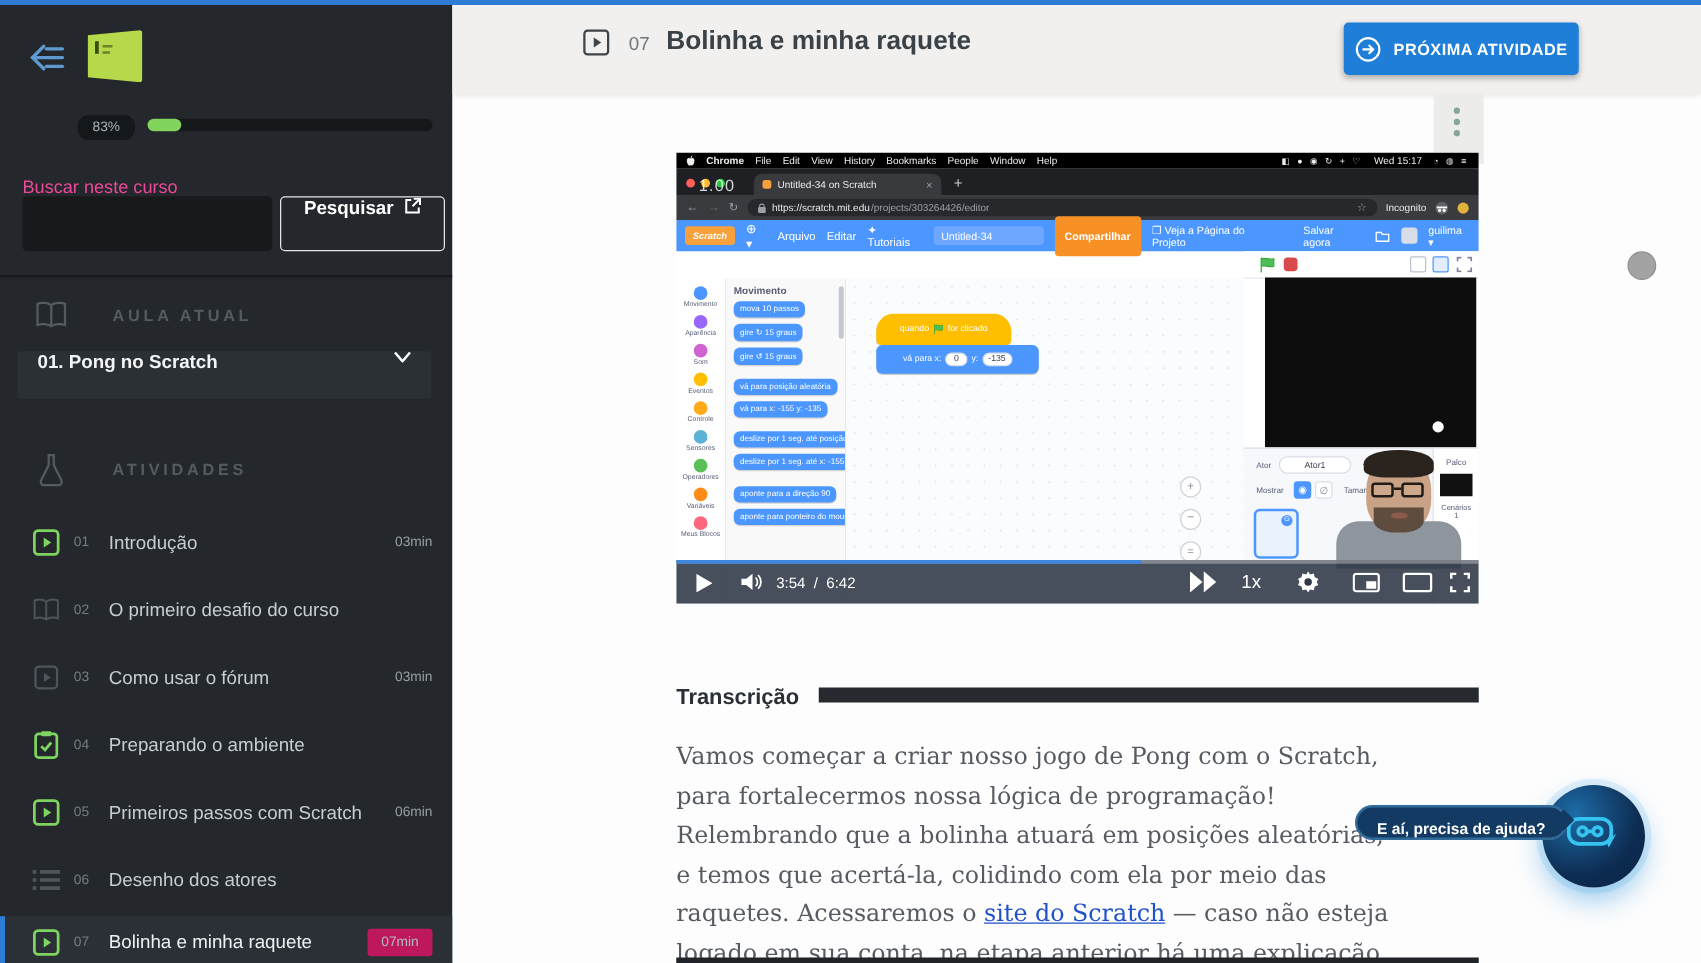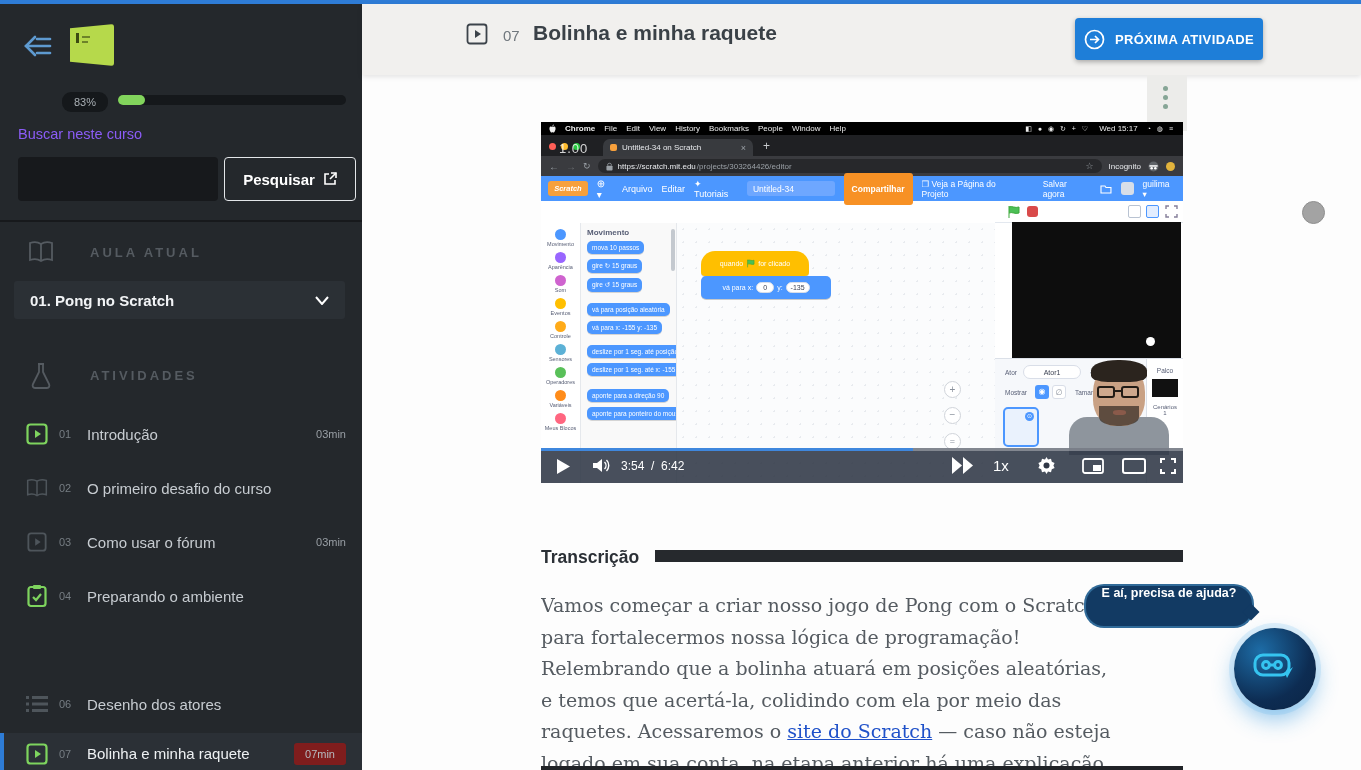--- a/index.html
+++ b/index.html
@@ -8,21 +8,21 @@
 #topbar{position:absolute;left:0;top:0;width:1361px;height:4px;background:#2e7cd6}
 #sidebar{position:absolute;left:0;top:4px;width:362px;height:766px;background:#24282c}
 #main{position:absolute;left:362px;top:4px;width:999px;height:766px;background:#fdfdfd}
 #mainheader{position:absolute;left:0;top:0;width:999px;height:71px;background:#f1f0ee;box-shadow:0 2px 5px rgba(0,0,0,.10)}
 .sb-label{color:#555b61;font-size:13px;font-weight:bold;letter-spacing:3px}
 .act{position:absolute;left:0;width:362px;height:40px;display:flex;align-items:center;padding:0 16px 0 26px;gap:11px}
 .act .num{color:#767d83;font-size:11px;width:17px;flex:none}
 .act .ttl{color:#c7ccd1;font-size:15px;flex:1}
 .act .tm{color:#999fa5;font-size:11px}
 .act.active{background:#2b3036;border-left:4px solid #2e7cd6;padding-left:22px;height:41px}
-.act.active .tm{background:#7f1d1d;color:#b6bbc0;padding:5px 11px;border-radius:3px}
+.act.active .tm{background:#be185d;color:#b6bbc0;padding:5px 11px;border-radius:3px}
 .icbox{width:22px;height:22px;flex:none;display:flex;align-items:center;justify-content:center}
 #video{position:absolute;left:179px;top:118px;width:642px;height:361px;background:#fff;overflow:hidden}
 .vmenu{color:#ececec;font-size:8px}
 .chip{border-radius:3px;display:inline-flex;align-items:center;justify-content:center}
 .blk{background:#4c97ff;border-radius:5px;color:#fff;font-size:6.5px;padding:3px 5px;width:fit-content;white-space:nowrap;box-shadow:0 1px 0 rgba(0,0,0,.15)}
 .catdot{width:11px;height:11px;border-radius:50%;margin:0 auto}
 .catlbl{font-size:5.5px;color:#575e75;text-align:center;margin-top:1px}
 .serif{font-family:"DejaVu Serif","Liberation Serif",serif}
 .pill{background:#fff;border:1px solid #d9dee8;border-radius:8px;font-size:7px;color:#3b4152;display:inline-flex;align-items:center;justify-content:center}
 </style>
@@ -49,23 +49,23 @@
     <div style="position:absolute;left:12px;top:12px;width:8px;height:2px;background:#3c4a12;opacity:.6"></div>
     <div style="position:absolute;left:12px;top:17px;width:6px;height:2px;background:#3c4a12;opacity:.6"></div>
   </div>
 
 
   <div class="abs" style="left:62px;top:88px;background:#15181b;border-radius:9px;padding:4px 12px;color:#a9afb4;font-size:11px">83%</div>
   <div class="abs" style="left:118px;top:91px;width:228px;height:10px;background:#15181b;border-radius:5px">
     <div style="height: 10px; background: rgb(130, 212, 92); border-radius: 5px; width: 12%;"></div>
   </div>
 
-  <div class="abs" style="left:18px;top:122px;font-size:14.5px;color:#8b5cf6">Buscar neste curso</div>
+  <div class="abs" style="left:18px;top:138px;font-size:14.5px;color:#ec4899">Buscar neste curso</div>
   <input class="abs" style="left: 18px; top: 153px; width: 200px; height: 44px; background: rgb(23, 25, 28); border: none; border-radius: 4px; color: rgb(230, 233, 236); font-size: 14px; padding: 0px 10px; outline: none;">
-  <button class="abs" style="left:224px;top:153px;width:132px;height:44px;background:transparent;border:1px solid #e3e6e9;border-radius:4px;color:#fff;font-size:15px;font-weight:bold;display:flex;align-items:center;justify-content:center;gap:8px;cursor:pointer">
+  <button class="abs" style="left:224px;top:153px;width:132px;height:44px;background:transparent;border:1px solid #e3e6e9;border-radius:4px;color:#fff;font-size:15px;font-weight:bold;display:flex;justify-content:center;gap:8px;cursor:pointer">
     <span>Pesquisar</span>
     <svg width="14" height="14" viewBox="0 0 14 14">
         <g stroke="#fff" stroke-width="1.6" fill="none">
           <path d="M6 2 H2 V12 H12 V8"></path>
           <path d="M8 1 H13 V6"></path>
           <line x1="13" y1="1" x2="7" y2="7"></line>
         </g>
       </svg>
   </button>
 
@@ -74,21 +74,21 @@
   <div class="abs" style="left:28px;top:236px">
     <svg width="26" height="24" viewBox="0 0 26 24">
         <g stroke="#555b61" stroke-width="1.8" fill="none">
           <path d="M13 4 C10 2 5 2 2 3 V20 C5 19 10 19 13 21 C16 19 21 19 24 20 V3 C21 2 16 2 13 4 Z"></path>
           <line x1="13" y1="4" x2="13" y2="21"></line>
         </g>
       </svg>
   </div>
   <div class="abs sb-label" style="left:90px;top:241px">AULA ATUAL</div>
 
-  <div class="abs" style="left:14px;top:277px;width:331px;height:38px;background:#2b3035;border-radius:3px;display:flex;align-items:center;padding:0 16px;cursor:pointer">
+  <div class="abs" style="left:14px;top:277px;width:331px;height:38px;background:#2b3035;border-radius:3px;display:flex;padding:0 16px;cursor:pointer">
     <span style="color:#f2f4f6;font-size:15px;font-weight:bold;flex:1">01. Pong no Scratch</span>
     <svg width="14" height="9" viewBox="0 0 14 9">
         <path d="M1 1 L7 8 L13 1" stroke="#fff" stroke-width="2" fill="none"></path>
       </svg>
   </div>
 
   <div class="abs" style="left:30px;top:358px">
     <svg width="22" height="28" viewBox="0 0 22 28">
         <g stroke="#555b61" stroke-width="1.8" fill="none">
           <path d="M8 2 H14 M9 2 V10 L3 22 C2 24 3 26 5 26 H17 C19 26 20 24 19 22 L13 10 V2"></path>
@@ -136,20 +136,31 @@
     <span class="icbox">
         <svg width="20" height="24" viewBox="0 0 20 24">
           <rect x="1.5" y="3" width="17" height="19" rx="2.5" stroke="#7ed45e" stroke-width="2.2" fill="none"></rect>
           <rect x="6" y="1" width="8" height="4" rx="1" fill="#7ed45e"></rect>
           <path d="M6 13 L9 16 L14 10" stroke="#7ed45e" stroke-width="2.2" fill="none"></path>
         </svg>
       </span>
     <span class="num">04</span>
     <span class="ttl">Preparando o ambiente</span>
     <span class="tm"></span>
+  </div>
+  <div class="act" style="top:626px">
+    <span class="icbox">
+        <svg width="22" height="22" viewBox="0 0 22 22">
+          <rect x="1.5" y="1.5" width="19" height="19" rx="3" stroke="#7ed45e" stroke-width="2.2" fill="none"></rect>
+          <path d="M9 7 L15 11 L9 15 Z" fill="#7ed45e"></path>
+        </svg>
+      </span>
+    <span class="num">05</span>
+    <span class="ttl">Primeiros passos com Scratch</span>
+    <span class="tm">06min</span>
   </div>
   <div class="act" style="top:680px">
     <span class="icbox">
         <svg width="22" height="18" viewBox="0 0 22 18">
           <g fill="#4e555b">
             <rect x="0" y="1" width="3" height="3"></rect>
             <rect x="6" y="1" width="16" height="3"></rect>
             <rect x="0" y="7.5" width="3" height="3"></rect>
             <rect x="6" y="7.5" width="16" height="3"></rect>
             <rect x="0" y="14" width="3" height="3"></rect>
@@ -448,21 +459,21 @@
 
   <span class="abs" style="left:179px;top:543px;font-size:17.5px;font-weight:bold;color:#2b3036">Transcrição</span>
   <div class="abs" style="left:293px;top:546px;width:528px;height:12px;background:#26292d"></div>
 
   <div class="abs serif" style="left:179px;top:586px;width:580px;height:180px;font-size:19px;line-height:31.5px;color:#555b61;overflow:hidden">
     <span>Vamos começar a criar nosso jogo de Pong com o Scratch, para fortalecermos nossa lógica de programação! Relembrando que a bolinha atuará em posições aleatórias, e temos que acertá-la, colidindo com ela por meio das raquetes. Acessaremos o </span><a href="#" style="color:#1f51c9">site do Scratch</a><span> — caso não esteja logado em sua conta, na etapa anterior há uma explicação de preparação do ambiente, com um passo a passo do que é necessário.</span>
   </div>
 
   <div class="abs" style="left:179px;top:762px;width:642px;height:5px;background:#202327"></div>
 
-  <div class="abs" style="left:722px;top:580px;width:170px;height:44px;background:#123a63;border:2px solid rgba(110,200,255,.35);border-radius:20px;display:flex;align-items:flex-start;justify-content:center;z-index:8;cursor:pointer">
+  <div class="abs" style="left:722px;top:640px;width:170px;height:28px;background:#123a63;border:2px solid rgba(110,200,255,.35);border-radius:20px;display:flex;align-items:flex-end;justify-content:center;z-index:8;cursor:pointer">
     <span style="color:#fff;font-size:12.5px;font-weight:bold">E aí, precisa de ajuda?</span>
     <div style="position:absolute;right:-5px;bottom:8px;width:12px;height:12px;background:#123a63;transform:rotate(45deg)"></div>
   </div>
   <div class="abs" style="left:872px;top:624px;width:82px;height:82px;border-radius:50%;background:radial-gradient(circle at 32% 28%,#1d6ca6,#0d2c52 62%,#0a2444);box-shadow:0 0 0 5px rgba(70,170,235,.15),0 10px 22px rgba(30,140,220,.45);display:flex;align-items:center;justify-content:center;z-index:7;cursor:pointer">
     <svg width="44" height="36" viewBox="0 0 44 36">
       <g stroke="#35c4f0" stroke-width="3" fill="none" stroke-linejoin="round">
         <rect x="2" y="4" width="34" height="20" rx="8"></rect>
         <circle cx="13" cy="14" r="3.4"></circle>
         <circle cx="25" cy="14" r="3.4"></circle>
         <line x1="16.4" y1="14" x2="21.6" y2="14"></line>

